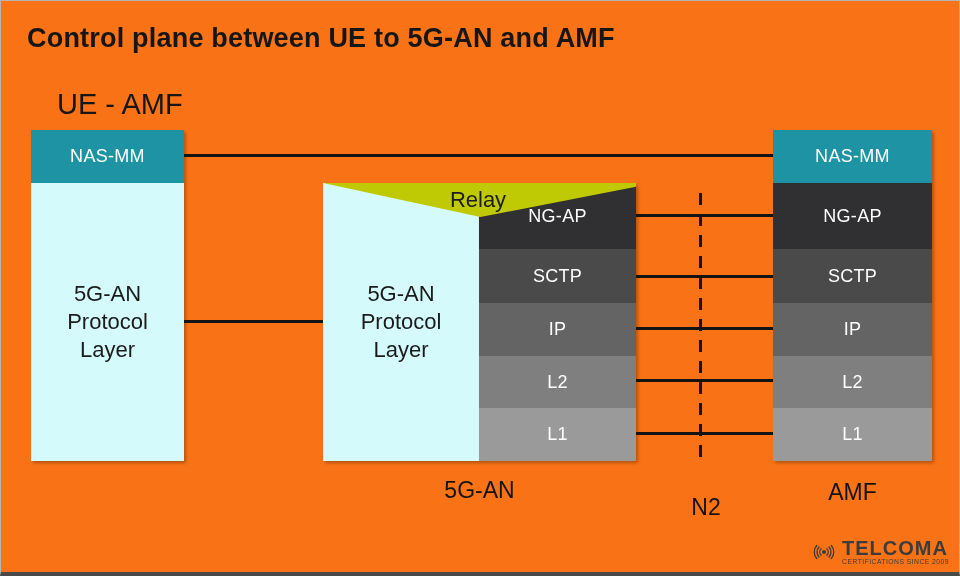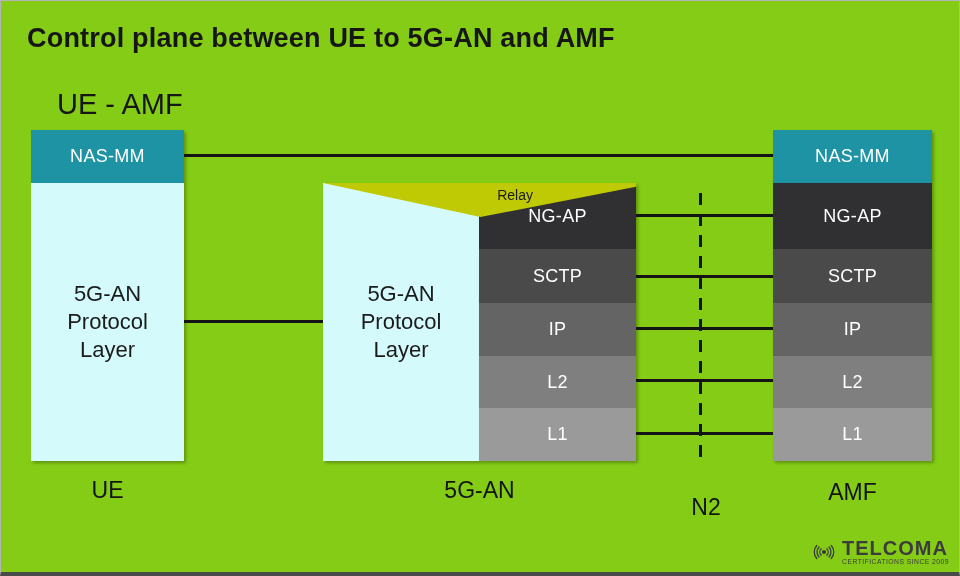--- a/index.html
+++ b/index.html
@@ -1,17 +1,17 @@
 <!DOCTYPE html>
 <html><head>
 <meta charset="utf-8">
 <style>
   html,body { margin:0; padding:0; background:#e8e8e8; }
   .page {
-    position:relative; width:960px; height:576px; background:#84cc16;
+    position:relative; width:960px; height:576px; background:#f97316;
     box-sizing:border-box; border:1px solid #b5b5b5; border-bottom:4px solid #4a4a4a;
     overflow:hidden; font-family:"Liberation Sans", sans-serif; color:#161616;
   }
   .abs { position:absolute; }
   .title { left:26px; top:22px; font-size:27px; font-weight:600; letter-spacing:0.2px; }
   .subtitle { left:56px; top:87px; font-size:29px; font-weight:500; }
   .nas-box {
     display:flex; align-items:center; justify-content:center;
     color:#ffffff; font-size:18px; font-weight:400; letter-spacing:0.3px;
     box-shadow:2px 2px 3px rgba(0,0,0,0.28);
@@ -29,22 +29,22 @@
   .hline { height:3px; background:#141414; }
   .vdash {
     width:3px;
     background:repeating-linear-gradient(to bottom, #141414 0 12px, transparent 12px 21px);
   }
   .relay-shape {
     left:322px; top:182px; width:313px; height:34px;
     clip-path:polygon(0 0, 100% 0, 100% 11%, 50.3% 100%);
   }
   .relay-label {
-    position:absolute; left:100px; top:4px; width:110px; text-align:right;
-    font-size:14px; font-weight:500; color:#1b1b1b;
+    position:absolute; left:100px; top:4px; width:110px; text-align:center;
+    font-size:22px; font-weight:500; color:#1b1b1b;
   }
   .bottom-label { text-align:center; font-size:23px; font-weight:500; color:#141414; }
   .logo { right:10px; bottom:6px; display:flex; align-items:center; gap:3px; color:#3c3c3c; }
   .logo-text { display:flex; flex-direction:column; line-height:1; }
   .logo-brand { font-size:20px; font-weight:700; letter-spacing:1px; }
   .logo-tagline { font-size:6.8px; font-weight:400; letter-spacing:0.45px; margin-top:1px; }
 </style>
 </head>
 <body>
 
@@ -87,21 +87,20 @@
 
   <div class="abs nas-box" style="left: 772px; top: 129px; width: 159px; height: 53px; background: rgb(30, 147, 164);">NAS-MM</div>
   <div class="abs stack-shadow" style="left:772px; top:182px; width:159px; height:278px;">
     <div class="layer" style="height: 66px; background: rgb(48, 48, 50);">NG-AP</div>
     <div class="layer" style="height: 54px; background: rgb(74, 74, 74);">SCTP</div>
     <div class="layer" style="height: 53px; background: rgb(100, 100, 100);">IP</div>
     <div class="layer" style="height: 52px; background: rgb(127, 127, 127);">L2</div>
     <div class="layer" style="height: 53px; background: rgb(154, 154, 154);">L1</div>
   </div>
 
-  <div class="abs bottom-label" style="left:30px; top:476px; width:153px;">UE</div>
   <div class="abs bottom-label" style="left:322px; top:476px; width:313px;">5G-AN</div>
   <div class="abs bottom-label" style="left:655px; top:493px; width:100px;">N2</div>
   <div class="abs logo">
     <span style="display:flex;">
       <svg width="30" height="26" viewBox="0 0 34 24" fill="none">
         <circle cx="17" cy="12" r="2.4" fill="#3c3c3c"></circle>
         <path d="M20.2 8.2 A5.4 5.4 0 0 1 20.2 15.8" stroke="#3c3c3c" stroke-width="1.5" stroke-linecap="round"></path>
         <path d="M22.7 6.4 A8.2 8.2 0 0 1 22.7 17.6" stroke="#3c3c3c" stroke-width="1.5" stroke-linecap="round"></path>
         <path d="M25.2 4.6 A11 11 0 0 1 25.2 19.4" stroke="#3c3c3c" stroke-width="1.5" stroke-linecap="round"></path>
         <path d="M13.8 8.2 A5.4 5.4 0 0 0 13.8 15.8" stroke="#3c3c3c" stroke-width="1.5" stroke-linecap="round"></path>

